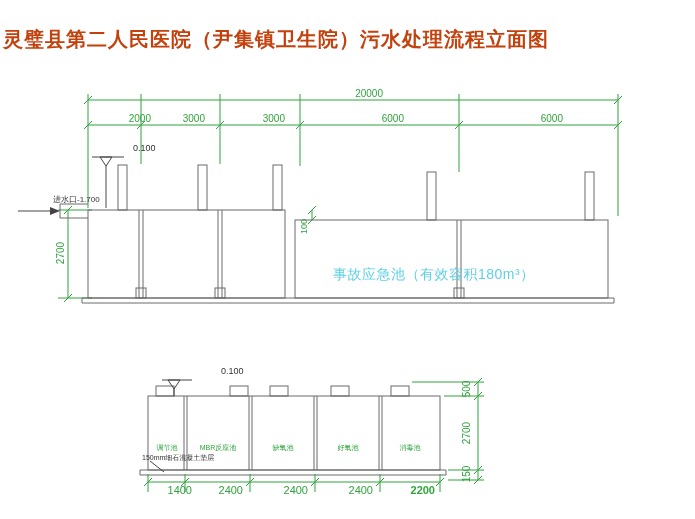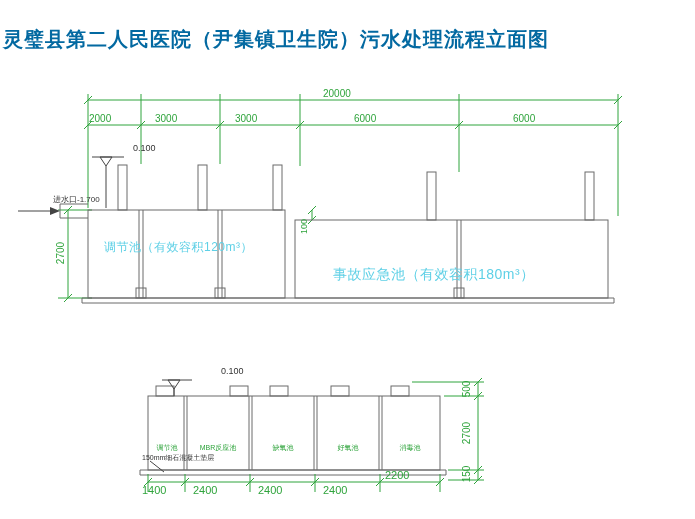--- a/index.html
+++ b/index.html
@@ -3,25 +3,25 @@
 <meta charset="utf-8">
 <style>
   html,body{margin:0;padding:0;background:#ffffff;}
   .canvas{
     position:relative;width:695px;height:519px;background:#ffffff;
     font-family:"Liberation Sans",sans-serif;overflow:hidden;
   }
   .title{
     position:absolute;left:0;top:26px;width:552px;text-align:center;
     font-family:"Liberation Serif",serif;font-weight:700;font-size:20px;
-    letter-spacing:1px;color:#0369a1;white-space:nowrap;
+    letter-spacing:1px;color:#c2410c;white-space:nowrap;
   }
   svg.linework{position:absolute;left:0;top:0;}
   .dim{
-    position:absolute;color:#2fa43c;font-size:10px;text-align:left;
+    position:absolute;color:#2fa43c;font-size:10px;text-align:right;
     white-space:nowrap;line-height:1;
   }
   .dim.big{font-size:11px;}
   .vdim{
     position:absolute;color:#2fa43c;font-size:10px;text-align:center;
     white-space:nowrap;line-height:1;transform:rotate(-90deg);
   }
   .blk{
     position:absolute;color:#333333;font-size:9px;text-align:center;
     white-space:nowrap;line-height:1;padding-left:40px;
@@ -184,35 +184,34 @@
   <div class="dim" style="left:235px;top:114px;width:50px;">3000</div>
   <div class="dim" style="left:354px;top:114px;width:50px;">6000</div>
   <div class="dim" style="left:513px;top:114px;width:50px;">6000</div>
 
   <div class="blk" style="left:93px;top:144px;">0.100</div>
   <div class="blk" style="left:5px;top:196px;font-size:8px;margin-left:8px;">进水口-1.700</div>
 
   <div class="vdim" style="left:41px;top:248px;width:40px;">2700</div>
   <div class="vdim" style="left:289px;top:222px;width:30px;font-size:9px;">100</div>
 
-  <div class="cyan" style="left:104px;top:241px;font-size:12px;">调节池（有效容积120m³）</div>
   <div class="cyan" style="left:333px;top:247px;font-size:14px;margin-top:20px;">事故应急池（有效容积180m³）</div>
 
   <div class="blk" style="left:181px;top:367px;">0.100</div>
   <div class="blk" style="left:102px;top:454px;font-size:7px;">150mm细石混凝土垫层</div>
 
   <div class="comp" style="left:137px;top:444px;width:60px;">调节池</div>
   <div class="comp" style="left:188px;top:444px;width:60px;">MBR反应池</div>
   <div class="comp" style="left:253px;top:444px;width:60px;">缺氧池</div>
   <div class="comp" style="left:318px;top:444px;width:60px;">好氧池</div>
   <div class="comp" style="left:380px;top:444px;width:60px;">消毒池</div>
 
   <div class="dim big" style="left:142px;top:485px;width:50px;">1400</div>
   <div class="dim big" style="left:193px;top:485px;width:50px;">2400</div>
   <div class="dim big" style="left:258px;top:485px;width:50px;">2400</div>
   <div class="dim big" style="left:323px;top:485px;width:50px;">2400</div>
-  <div class="dim big" style="left:385px;top:470px;width:50px;">2200</div>
+  <div class="dim big" style="left:385px;top:485px;width:50px;font-weight:bold;">2200</div>
 
   <div class="vdim" style="left:452px;top:384px;width:30px;">500</div>
   <div class="vdim" style="left:447px;top:428px;width:40px;">2700</div>
   <div class="vdim" style="left:452px;top:469px;width:30px;">150</div>
 
 </div>
 
 </body></html>

